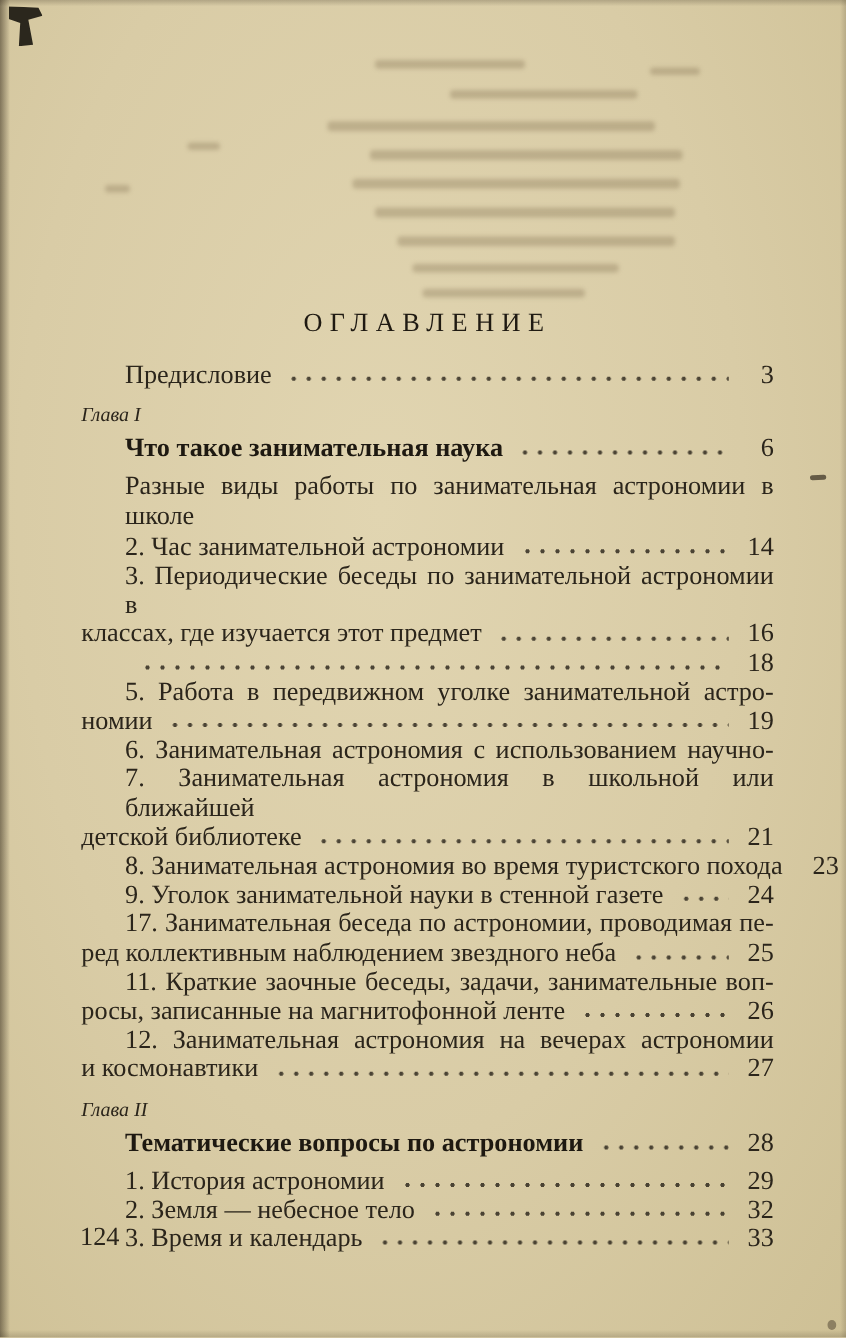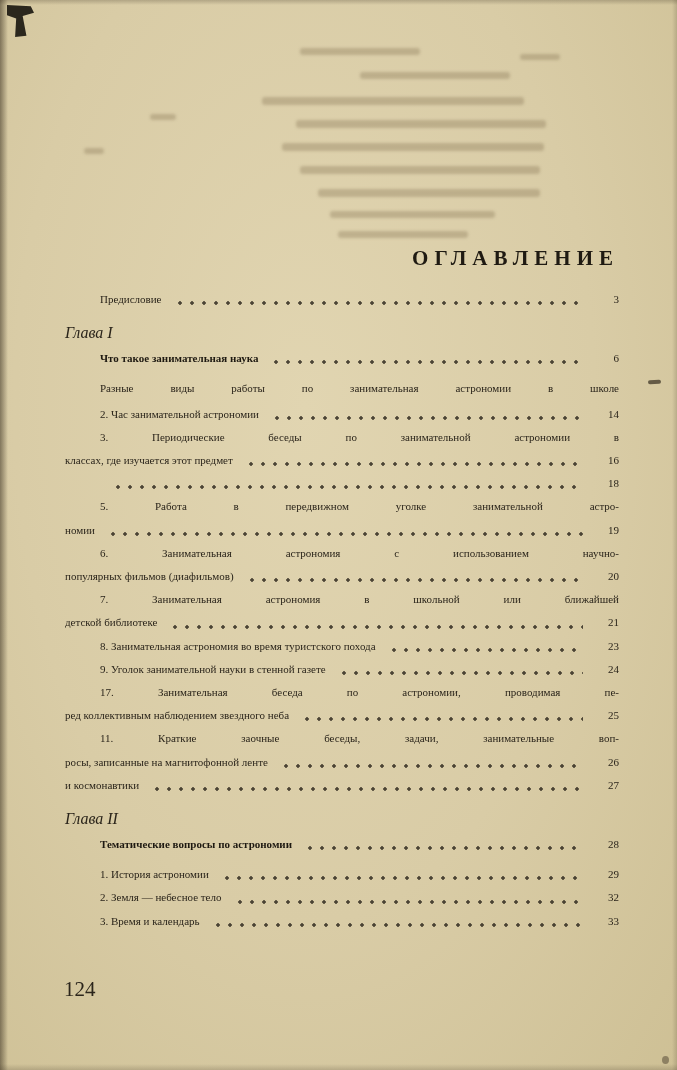--- a/index.html
+++ b/index.html
@@ -47,35 +47,35 @@
     background: rgba(75,64,46,.5); border-radius: 50%;
   }
   .ghosts { position: absolute; inset: 0; filter: blur(1.8px); pointer-events: none; }
   .ghosts i { position: absolute; display: block; background: rgba(124,107,75,.32); border-radius: 3px; }
   
   .content {
     position: absolute; left: 65px; top: 246px; width: 554px;
     color: #2b251b;
   }
   .toc-title {
-    text-align: right;
-    font-weight: 700;
+    text-align: center;
+    font-weight: 400;
     font-size: 21px;
     letter-spacing: 6px;
     color: #1f1a12;
     margin-bottom: 17px;
     white-space: nowrap;
   }
   .chapter {
     font-style: italic;
     font-size: 16px;
     line-height: 22px;
     margin: 11px 0 3px 0;
   }
-  .entry { font-size: 11px; line-height: 23.2px; }
+  .entry { font-size: 21px; line-height: 23.2px; }
   .entry.bold { font-weight: 700; color: #1e1911; margin: 3px 0 7px 0; }
   .entry.bold .pagenum { font-weight: 400; color: #2b251b; }
   .entry.subtitle { margin: 1px 0 2px 0; }
   .line { }
   .line.full { text-align: justify; text-align-last: justify; }
   .indent { padding-left: 35px; }
   .lastline { display: flex; align-items: baseline; }
   .lastline .text { white-space: nowrap; flex: 0 1 auto; }
   .leader {
     flex: 1 1 auto; min-width: 0;
@@ -164,25 +164,20 @@
         <div class="entry">
           <div class="line full indent">5. Работа в передвижном уголке занимательной астро-</div>
           <div class="lastline">
             <span class="text">номии</span>
             <span class="leader"></span>
             <span class="pagenum">19</span>
           </div>
         </div>
         <div class="entry">
           <div class="line full indent">6. Занимательная астрономия с использованием научно-</div>
-          <div class="lastline">
-            <span class="text">популярных фильмов (диафильмов)</span>
-            <span class="leader"></span>
-            <span class="pagenum">20</span>
-          </div>
         </div>
         <div class="entry">
           <div class="line full indent">7. Занимательная астрономия в школьной или ближайшей</div>
           <div class="lastline">
             <span class="text">детской библиотеке</span>
             <span class="leader"></span>
             <span class="pagenum">21</span>
           </div>
         </div>
         <div class="entry">
@@ -209,20 +204,21 @@
         </div>
         <div class="entry">
           <div class="line full indent">11. Краткие заочные беседы, задачи, занимательные воп-</div>
           <div class="lastline">
             <span class="text">росы, записанные на магнитофонной ленте</span>
             <span class="leader"></span>
             <span class="pagenum">26</span>
           </div>
         </div>
         <div class="entry">
+          <div class="line full indent">12. Занимательная астрономия на вечерах астрономии</div>
           <div class="lastline">
             <span class="text">и космонавтики</span>
             <span class="leader"></span>
             <span class="pagenum">27</span>
           </div>
         </div>
         <div class="chapter">Глава II</div>
         <div class="entry bold">
           <div class="lastline indent">
             <span class="text">Тематические вопросы по астрономии</span>

